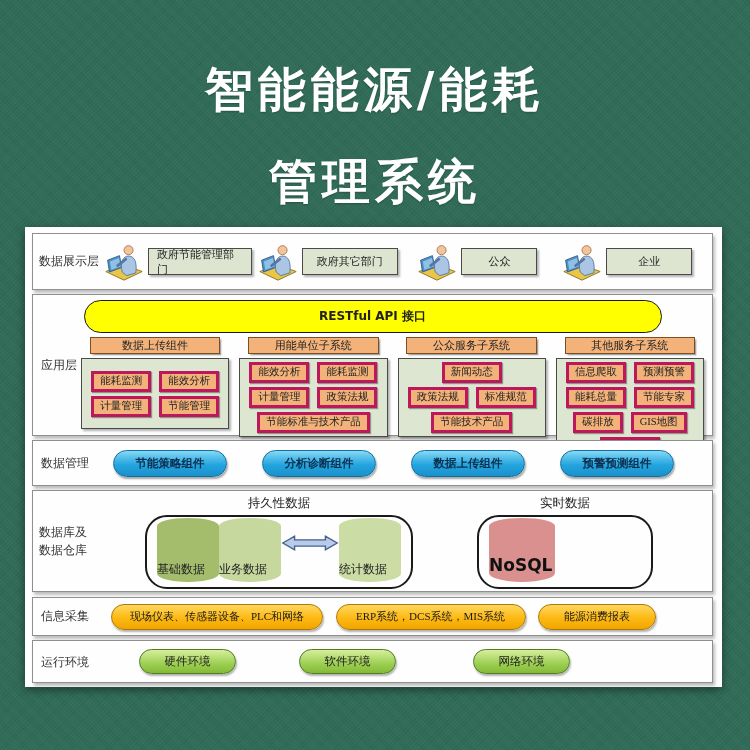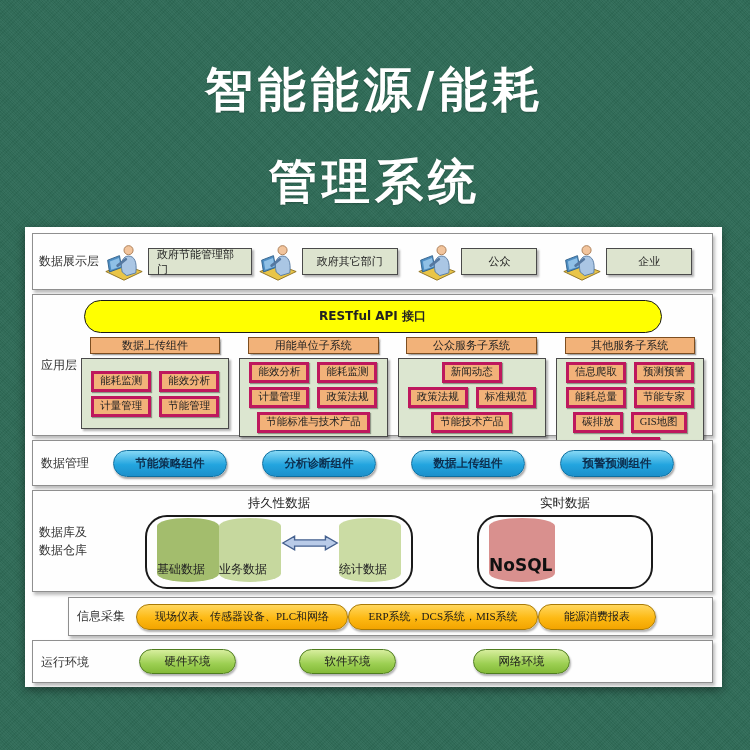--- a/index.html
+++ b/index.html
@@ -79,21 +79,21 @@
   .cyl .lbl { position:absolute; bottom:4px; width:100%; text-align:left;
     font-size:12px; color:#222; }
   .cyl .lbl2 { position:absolute; bottom:2px; width:100%; text-align:center;
     font-size:11.5px; color:#222; line-height:14px; }
   .cyl .nosql { font-family:"DejaVu Sans", sans-serif; font-weight:700; font-size:17px;
     bottom:7px; color:#111; }
   .gfs { font-family:"DejaVu Sans", sans-serif; font-weight:700; font-size:11px; }
   .arrow-wrap { align-self:center; margin-bottom:10px; }
 
   
-  #sec-collect { top:370px; height:39px; display:flex; align-items:center; padding:0 56px 0 8px;margin-left:36px; }
+  #sec-collect { top:370px; height:39px; display:flex; align-items:center; padding:0 56px 0 8px; }
   #sec-collect .sec-label { width:70px; }
   #sec-collect .pills { flex:1; display:flex; justify-content:space-between; }
   .pill-yellow { height:26px; border-radius:13px;
     background:linear-gradient(#ffd75e, #fdb913 55%, #f2a400);
     border:1px solid #a97a06; box-shadow:1px 2px 2px rgba(0,0,0,.3);
     font-size:11px; color:#1a1a1a; padding:0 14px; }
   .cw1{width:212px}.cw2{width:190px}.cw3{width:118px}
 
   
   #sec-runtime { top:413px; height:43px; }

